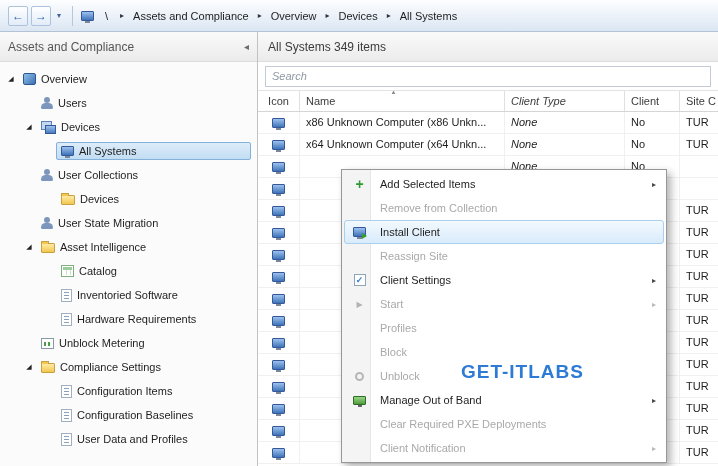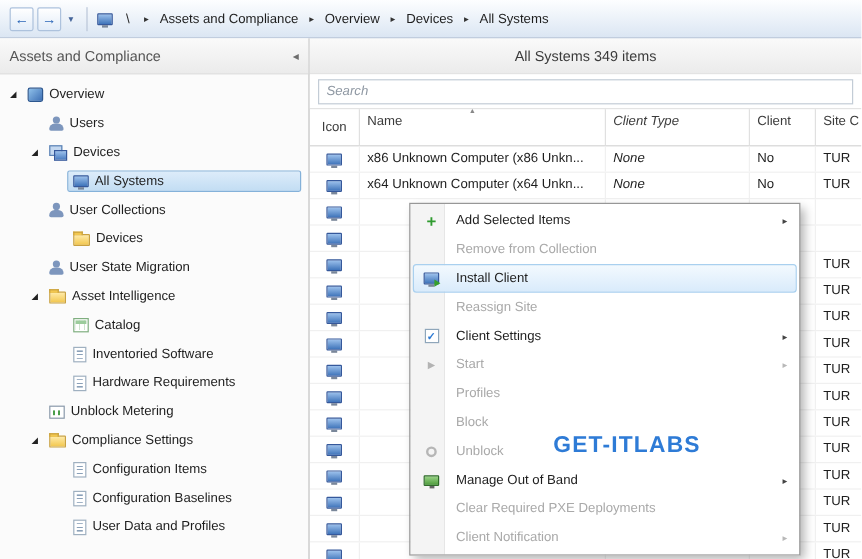--- a/index.html
+++ b/index.html
@@ -43,25 +43,25 @@
   .titem{display:flex;align-items:center;height:24px;}
   .titem .slot{width:14px;flex:none;text-align:center;font-size:7px;color:#222;}
   .titem .body{display:flex;align-items:center;flex:1;margin-right:6px;padding:2px 4px;border:1px solid transparent;border-radius:2px;white-space:nowrap;overflow:hidden;}
   .titem.selected .body{background:linear-gradient(#ddecfa,#c2ddf3);border-color:#84b1d9;}
   .lvl0{padding-left:4px;}
   .lvl1{padding-left:22px;}
   .lvl2{padding-left:42px;}
 
   
   .main{position:absolute;left:258px;top:32px;right:0;bottom:0;display:flex;flex-direction:column;overflow:hidden;}
-  .main-header{height:30px;background:linear-gradient(#fafafa,#ebebeb);border-bottom:1px solid #dcdcdc;display:flex;align-items:center;padding:0 10px;color:#3b3b3b;font-size:12px;flex:none;justify-content:center;}
+  .main-header{height:30px;background:linear-gradient(#fafafa,#ebebeb);border-bottom:1px solid #dcdcdc;display:flex;align-items:center;padding:0 10px;color:#3b3b3b;font-size:12px;flex:none;}
   .search-row{height:28px;display:flex;align-items:center;padding:0 7px;background:#fff;flex:none;}
   .search-input{flex:1;height:21px;border:1px solid #c3ccd6;padding:0 6px;font-family:"Liberation Sans",sans-serif;font-size:11px;color:#444;}
   .search-input::placeholder{font-style:italic;color:#8f98a3;}
-  .thead{display:flex;height:32px;border-top:1px solid #e3e3e3;border-bottom:1px solid #d5d5d5;color:#3c3c3c;flex:none;}
+  .thead{display:flex;height:22px;border-top:1px solid #e3e3e3;border-bottom:1px solid #d5d5d5;color:#3c3c3c;flex:none;}
   .th{padding:4px 6px;border-right:1px solid #e0e0e0;white-space:nowrap;overflow:hidden;position:relative;}
   .sort{position:absolute;top:-3px;left:45%;font-size:7px;color:#888;}
   .tbody{flex:1;overflow:hidden;}
   .trow{display:flex;height:22px;border-bottom:1px solid #f0f0f0;}
   .td{padding:4px 6px;border-right:1px solid #f0f0f0;white-space:nowrap;overflow:hidden;}
   .c-icon{width:42px;flex:none;display:flex;align-items:center;justify-content:center;padding:0;}
   .c-name{width:205px;flex:none;}
   .c-type{width:120px;flex:none;font-style:italic;}
   .c-client{width:55px;flex:none;}
   .c-site{flex:1;border-right:none;}

